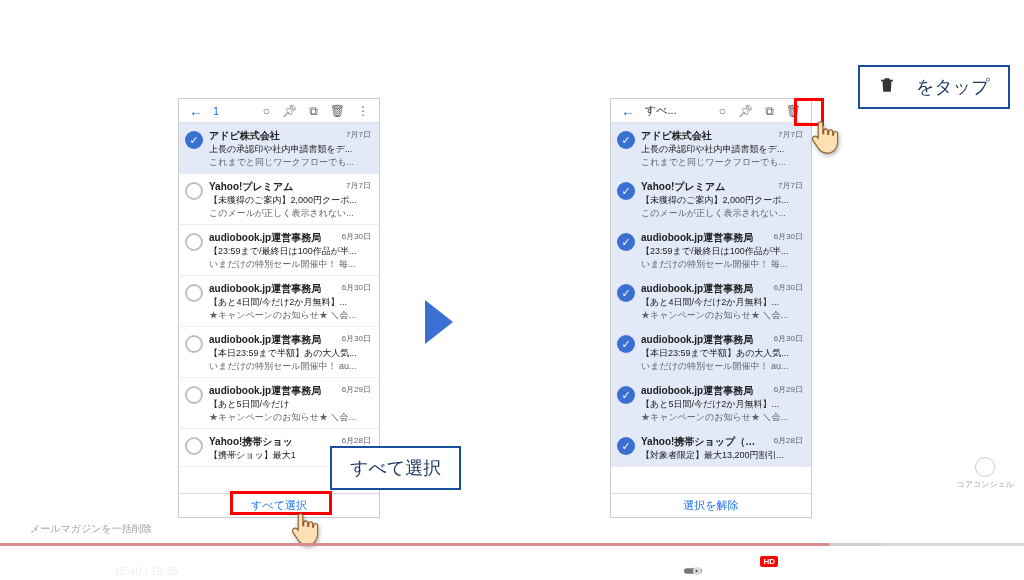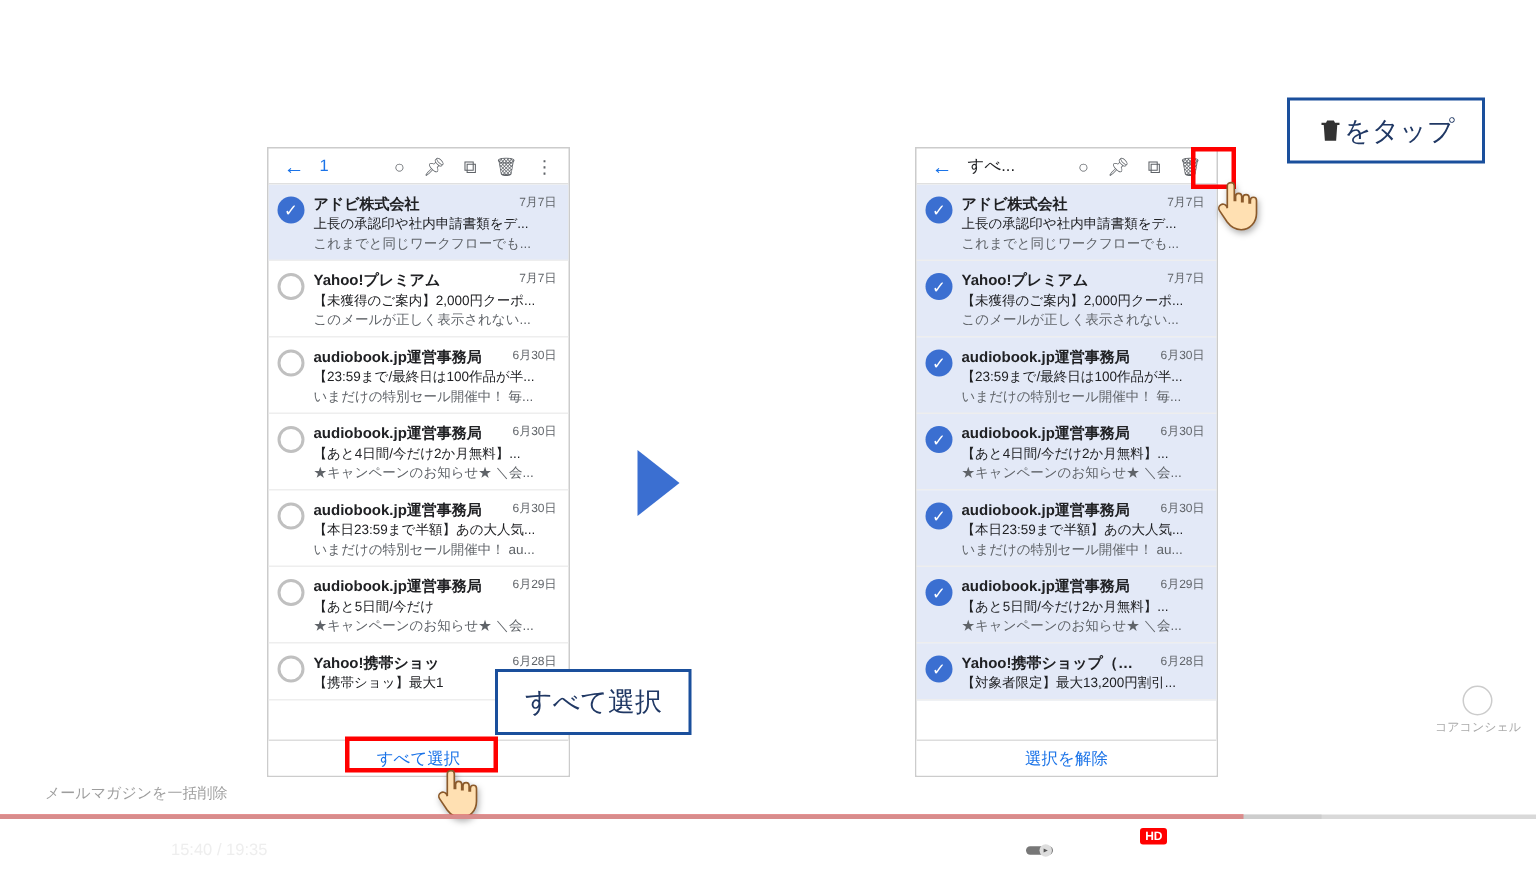--- a/index.html
+++ b/index.html
@@ -22,36 +22,36 @@
 .mk{flex-shrink:0;width:18px;height:18px;border-radius:50%;margin-top:2px}
 .mk.e{border:2px solid #c0c0c0;background:#fff}
 .mk.s{background:#3b6fd1;display:flex;align-items:center;justify-content:center;color:#fff;font-size:11px}
 .mc{flex:1;min-width:0}
 .mr1{display:flex;justify-content:space-between;align-items:flex-start}
 .sn{font-size:10px;font-weight:700;color:#202124;white-space:nowrap;overflow:hidden;text-overflow:ellipsis;max-width:120px}
 .dt{font-size:8px;color:#5f6368;flex-shrink:0;margin-left:4px}
 .sb{font-size:9px;font-weight:400;color:#202124;white-space:nowrap;overflow:hidden;text-overflow:ellipsis}
 .pv{font-size:9px;color:#5f6368;white-space:nowrap;overflow:hidden;text-overflow:ellipsis}
 .bbar{position:absolute;bottom:0;left:0;right:0;height:24px;border-top:1px solid #ddd;display:flex;align-items:center;justify-content:center;font-size:11px;color:#1a73e8;background:#fff}
-.callout{position:absolute;background:#fff;border:2px solid #1a4f9c;padding:8px 18px;font-size:18px;color:#203864;display:flex;align-items:center;gap:0}
+.callout{position:absolute;background:#fff;border:2px solid #1a4f9c;padding:8px 18px;font-size:18px;color:#203864;display:flex;gap:20px}
 .callout.sa{left:330px;top:446px}
 .callout.tap{left:858px;top:65px}
 .hl-red{position:absolute;border:3px solid red}
 .hl1{left:230px;top:491px;width:102px;height:24px}
 .hl2{left:794px;top:98px;width:30px;height:28px}
 .hand{position:absolute;width:34px;height:38px}
 .hand svg{width:100%;height:100%;filter:drop-shadow(1px 2px 2px rgba(0,0,0,.3))}
 .hand1{left:288px;top:510px}
 .hand2{left:808px;top:118px}
 .watermark{position:absolute;right:10px;bottom:56px;font-size:8px;color:#aaa;text-align:right}
 .wm-circle{width:20px;height:20px;border:1px solid #ccc;border-radius:50%;margin:0 auto 2px}
 .progress-line{position:absolute;bottom:34px;left:0;width:1024px;height:3px;background:rgba(180,180,180,.5)}
 .progress-fill{height:100%;background:#ff0000}
 .progress-buf{position:absolute;top:0;left:0;height:100%;background:rgba(200,200,200,.7)}
-.vctl{position:absolute;left:0;bottom:0;height:34px;width:884px;display:flex;align-items:flex-start;justify-content:space-between;padding:12px 12px;color:#fff;background:rgba(0,0,0,.0)}
+.vctl{position:absolute;left:0;bottom:0;height:34px;width:884px;display:flex;align-items:flex-end;justify-content:space-between;padding:0 12px;color:#fff;background:rgba(0,0,0,.0)}
 .vctl .l,.vctl .r{display:flex;align-items:center;gap:16px}
 .vbtn{width:18px;height:18px;display:flex;align-items:center;justify-content:center;cursor:pointer}
 .vtime{font-size:11px;color:#eee}
 .hd-badge{background:red;color:#fff;font-size:8px;font-weight:700;padding:1px 3px;border-radius:2px}
 .behind-text{position:absolute;left:30px;bottom:10px;font-size:10px;color:rgba(60,60,60,.5)}
 svg{display:block}
 </style>
 </head>
 <body>
 

